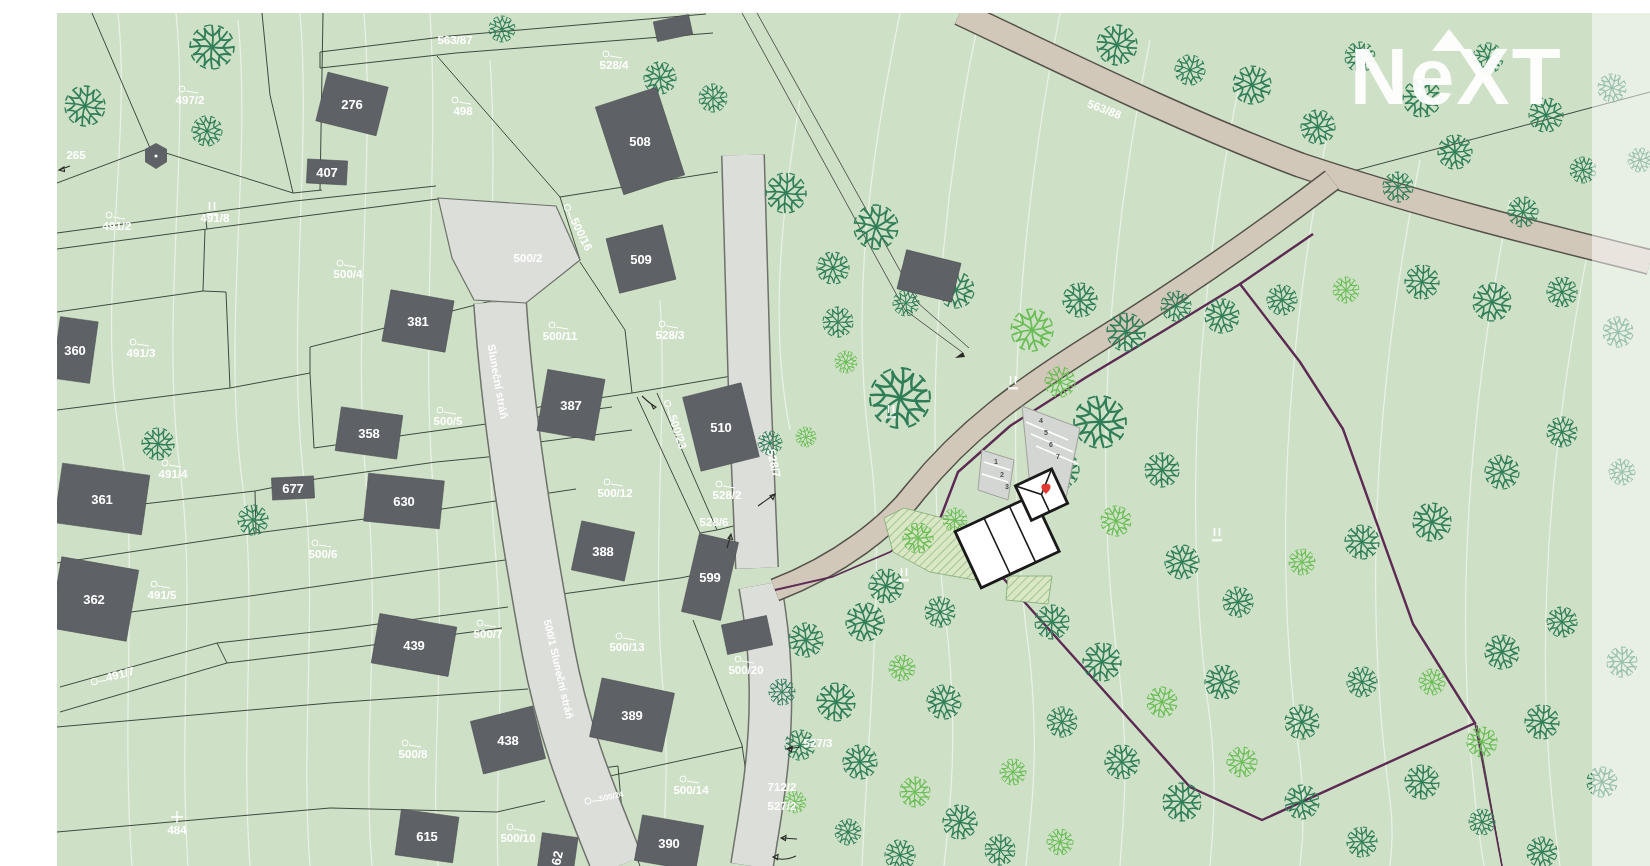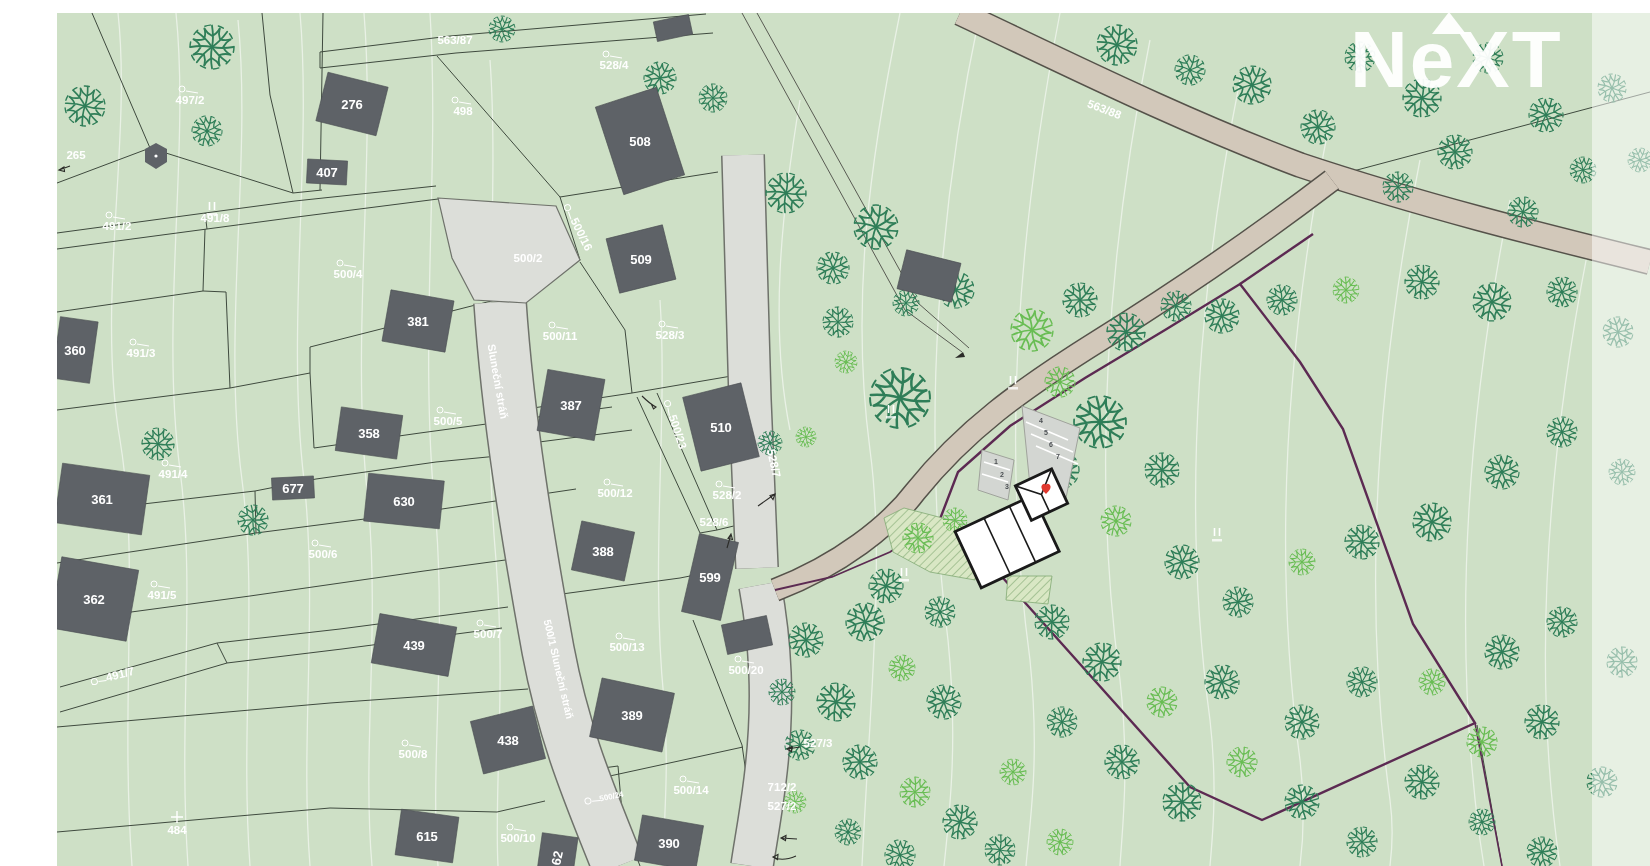--- a/index.html
+++ b/index.html
@@ -2,21 +2,21 @@
 <html><head>
 <meta charset="utf-8">
 <style>
   html,body{margin:0;padding:0;background:#fff;overflow:hidden;}
   .stage{position:relative;width:1650px;height:866px;overflow:hidden;background:#fff;
          font-family:"Liberation Sans", sans-serif;}
   svg text{font-family:"Liberation Sans", sans-serif;}
   .margin-top{position:absolute;left:0;top:0;width:1650px;height:13px;background:#fff;z-index:5;}
   .margin-left{position:absolute;left:0;top:0;width:57px;height:866px;background:#fff;z-index:5;}
   .fade-right{position:absolute;left:1592px;top:0;width:58px;height:866px;background:rgba(255,255,255,.5);z-index:5;}
-  .logo{position:absolute;left:1350px;top:20px;z-index:6;color:rgba(255,255,255,.95);
+  .logo{position:absolute;left:1350px;top:37px;z-index:6;color:rgba(255,255,255,.95);
         font-size:80px;font-weight:800;letter-spacing:2px;line-height:1;white-space:nowrap;}
   .logo .arrow{position:absolute;left:82px;top:-8px;width:0;height:0;
         border-left:17px solid transparent;border-right:17px solid transparent;
         border-bottom:22px solid rgba(255,255,255,.95);}
 </style>
 </head>
 <body>
 
 <div class="stage">
   <svg id="map" width="1650" height="866" viewBox="0 0 1650 866">

